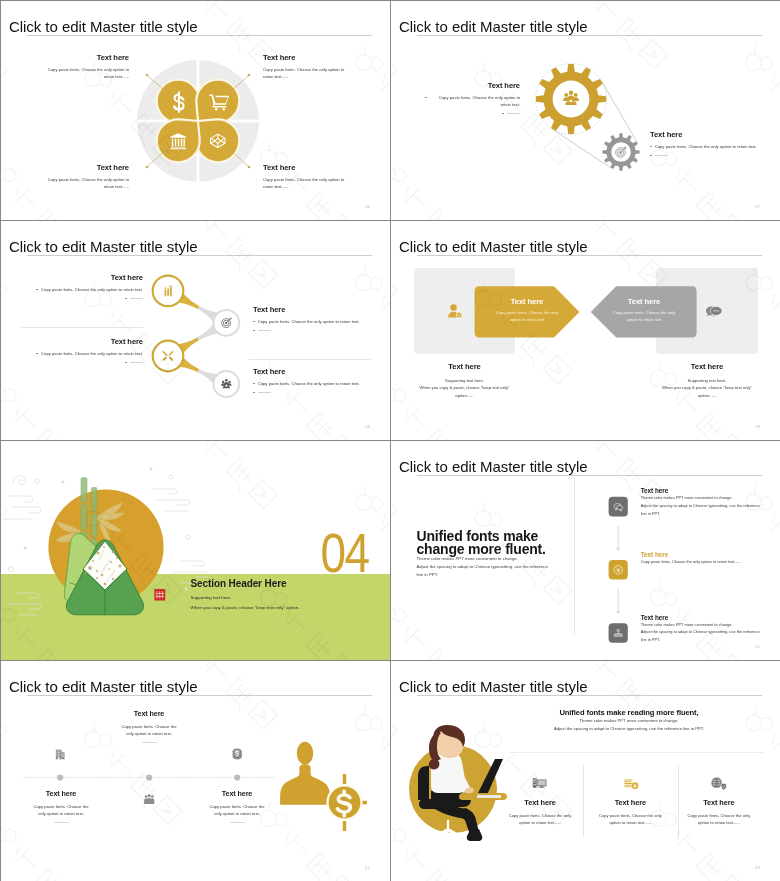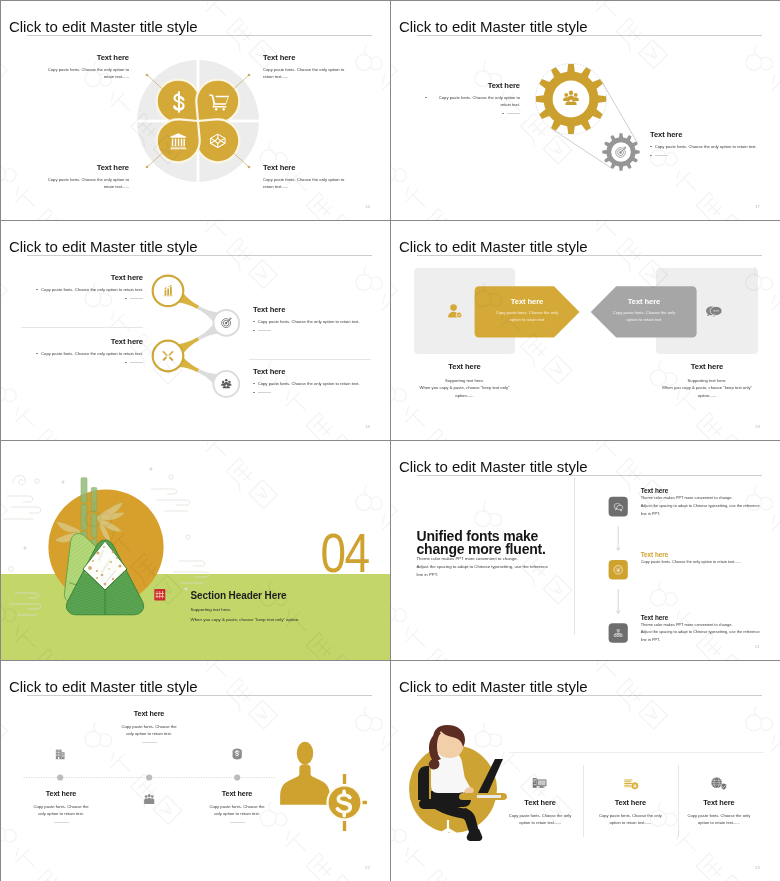--- a/index.html
+++ b/index.html
@@ -59,21 +59,21 @@
   .s4at .s4b{font-size:4.1px;line-height:6.6px;color:#f7eed6;margin-top:4px;padding:0 17px;}
   .s4at-l{left:83px;top:76px;width:106px;}
   .s4at-r{left:200px;top:76px;width:106px;}
   .s4at-r .s4b{color:#f2f2f2;}
   .s4cap{position:absolute;z-index:6;text-align:center;}
   .s4cap .th{font-size:7.6px;margin-bottom:6px;letter-spacing:-0.1px;}
   .s4cap .bd{font-size:4.2px;line-height:7.4px;color:#3b3b3b;}
   .s4cap-l{left:3.5px;top:141px;width:140px;}
   .s4cap-r{left:246px;top:141px;width:140px;}
   .s5num{position:absolute;right:22px;top:84px;font-size:56px;color:#cfa22f;font-weight:300;letter-spacing:-2px;line-height:1;font-family:"Liberation Sans",sans-serif;transform:scaleX(0.82);transform-origin:right top;}
-  .s5txt{position:absolute;left:189.5px;top:136.5px;z-index:6;margin-top:12px;}
+  .s5txt{position:absolute;left:189.5px;top:136.5px;z-index:6;}
   .s5h{font-size:10px;font-weight:bold;color:#1f1f1f;letter-spacing:-0.1px;}
   .s5s1{font-size:4.4px;color:#2b2b2b;margin-top:6px;}
   .s5s2{font-size:4.4px;color:#2b2b2b;margin-top:5px;}
   
   .s6vdiv{position:absolute;left:183.4px;top:36px;width:1px;bottom:25px;background:#e6e6e6;}
   .s6lead{position:absolute;left:25.5px;top:89px;width:150px;z-index:6;}
   .s6lh{font-size:14px;font-weight:bold;color:#161616;line-height:12.5px;letter-spacing:-0.2px;}
   .s6lb{font-size:4.3px;color:#3b3b3b;line-height:8px;}
   .s6lead .s6lb:first-of-type{margin-top:10px;}
   .s6row{position:absolute;left:249.7px;width:135px;z-index:6;}
@@ -873,20 +873,25 @@
   <div class="pnum">22</div>
 </div>
 
 <div class="slide">
   <svg class="wm" viewBox="0 0 389 219">
         <use href="#wmpat"></use>
       </svg>
   <div class="title">Click to edit Master title style</div>
   <div class="titlerule"></div>
 
+  <div class="s8lead">
+    <div class="s8lh">Unified fonts make reading more fluent,</div>
+    <div class="s8lb">Theme color makes PPT more convenient to change.</div>
+    <div class="s8lb">Adjust the spacing to adapt to Chinese typesetting, use the reference line in PPT.</div>
+  </div>
   <div class="s8hr"></div>
   <div class="s8vdiv s8vdiv-1"></div>
   <div class="s8vdiv s8vdiv-2"></div>
 
   <svg class="abs" width="389" height="219" viewBox="0 0 389 219">
     <circle cx="62" cy="128" r="44" fill="#cda433"></circle>
     <g>
 
       <g stroke="#fff" stroke-width="2.2" fill="none" stroke-linecap="round">
         <path d="M57 168 v -14"></path>

